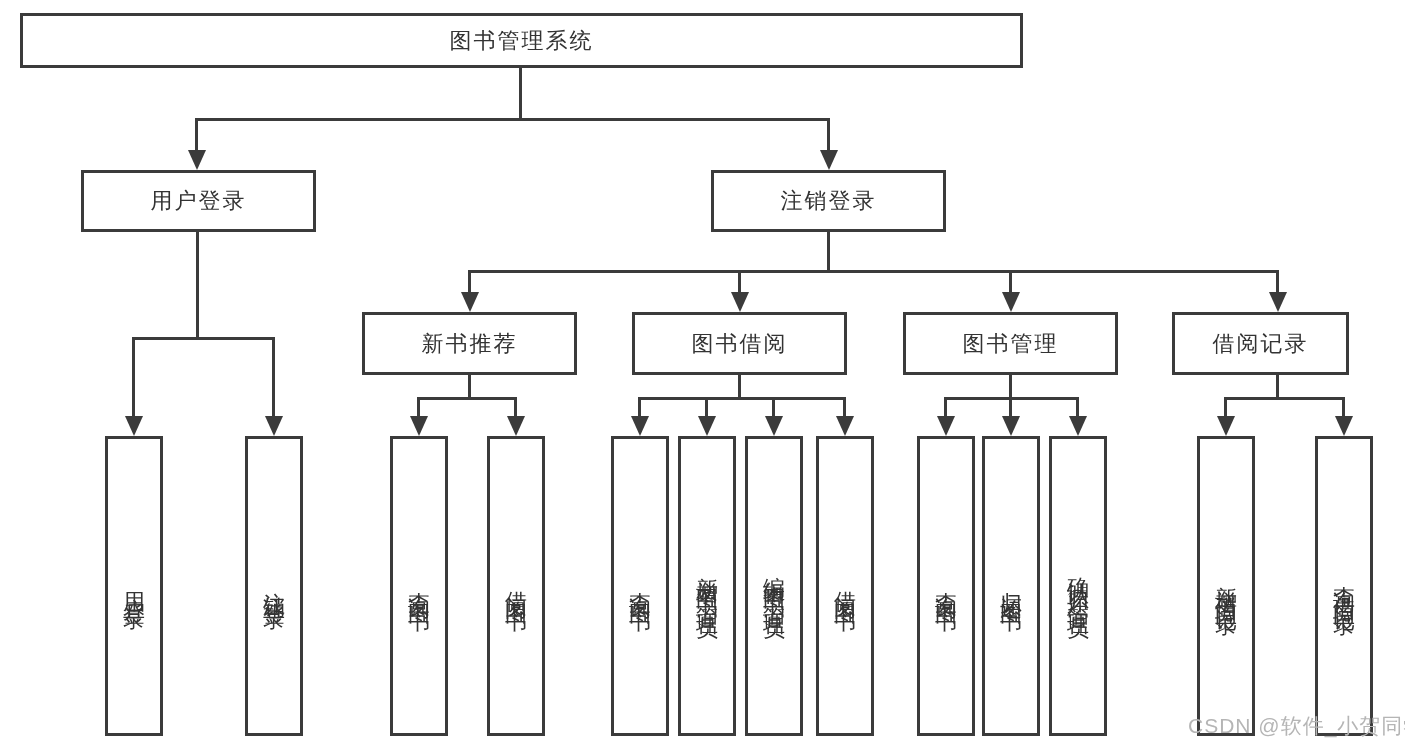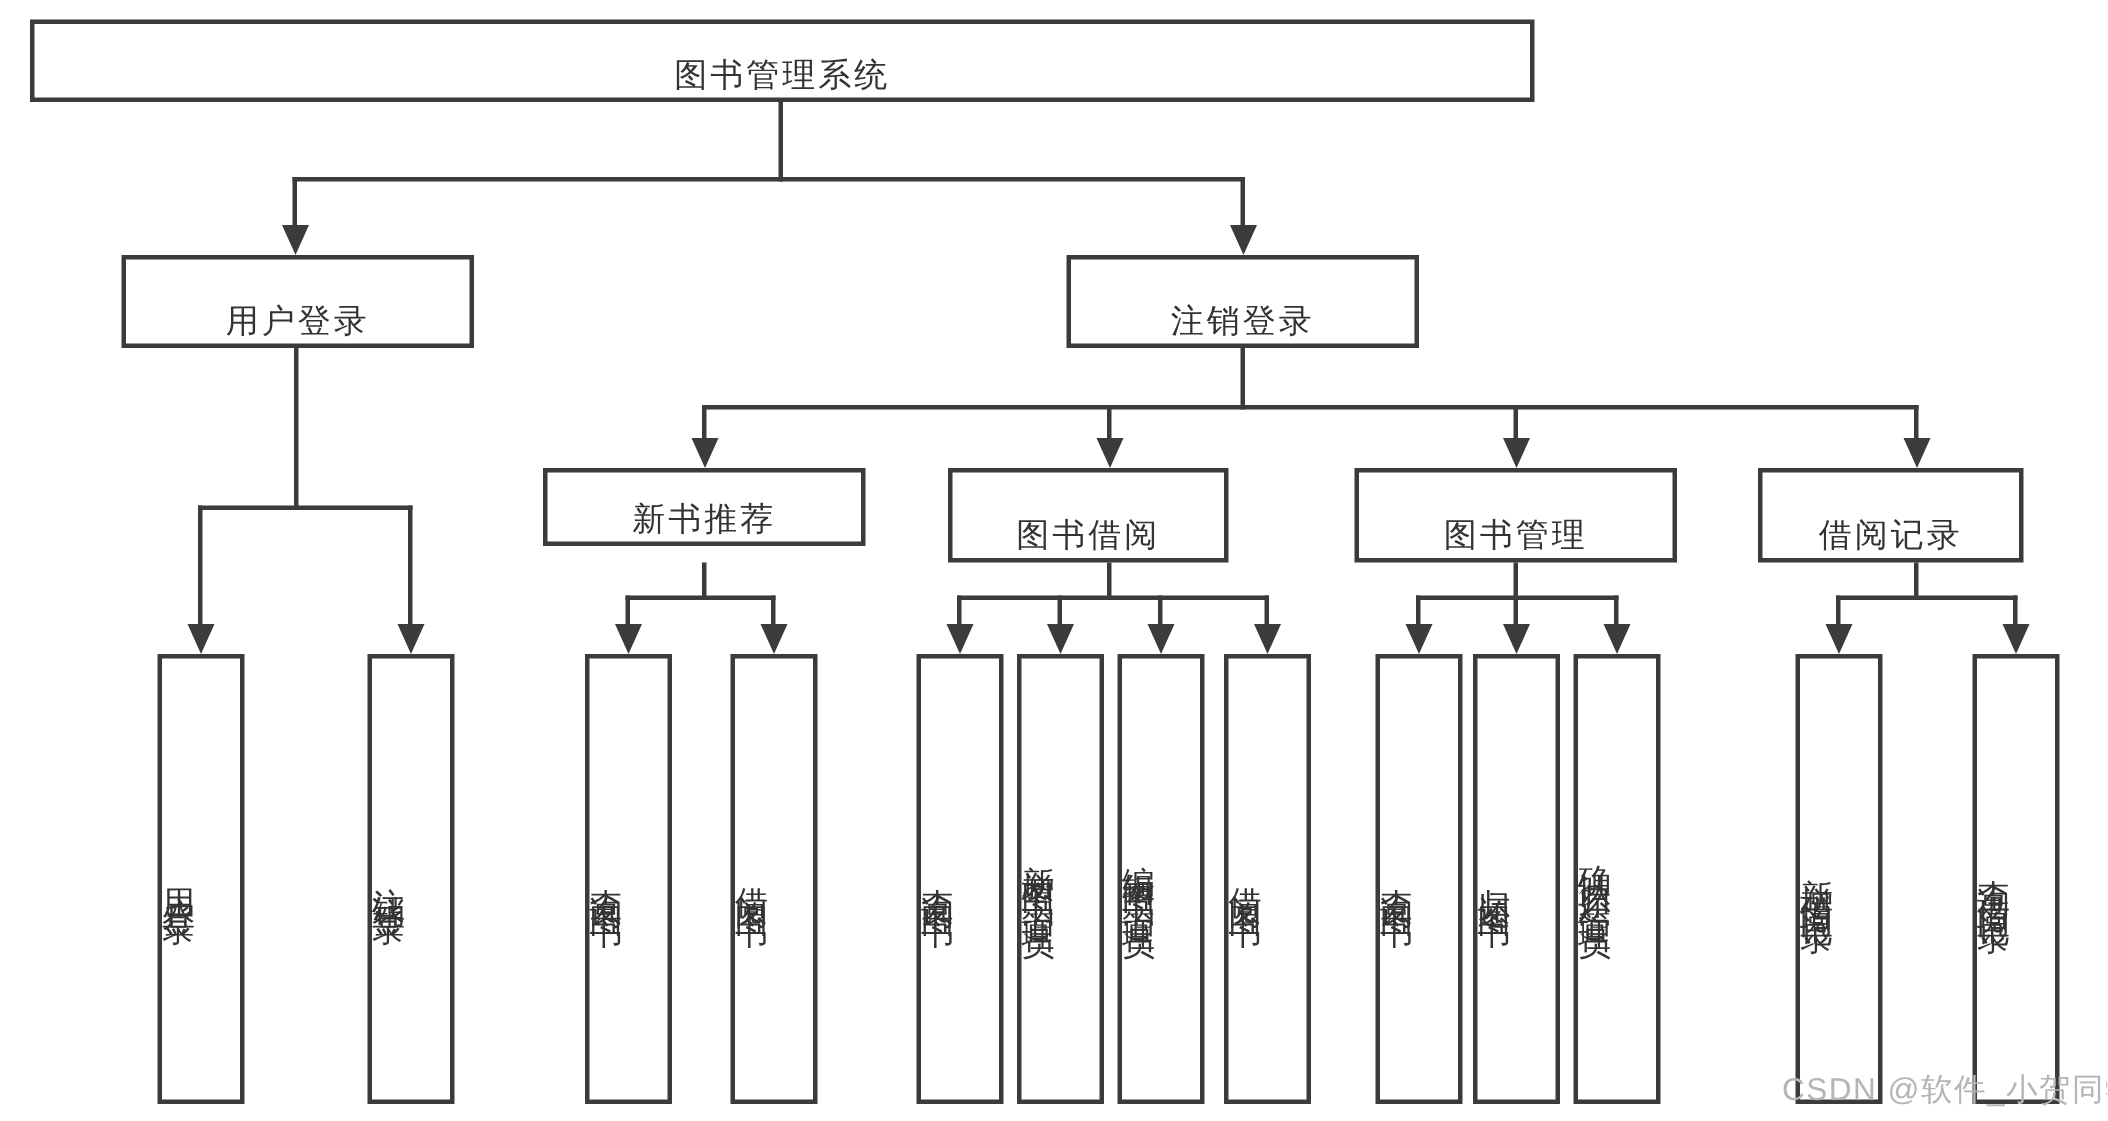--- a/index.html
+++ b/index.html
@@ -2,21 +2,21 @@
 <html><head>
 <meta charset="utf-8">
 <style>
   html,body{margin:0;padding:0;background:#fff;}
   #canvas{
     position:relative;width:1405px;height:747px;background:#fff;overflow:hidden;
     font-family:"Liberation Sans","DejaVu Sans",sans-serif;color:#333;
   }
   .box{
     position:absolute;box-sizing:border-box;border:3px solid #3b3b3b;background:#fff;
-    display:flex;align-items:flex-end;justify-content:center;
+    display:flex;align-items:center;justify-content:center;
     font-size:22px;color:#333;letter-spacing:2px;
   }
   .vbox{
     writing-mode:vertical-rl;text-orientation:mixed;
     letter-spacing:6px;font-size:22px;line-height:1;
   }
   .hline,.vline{position:absolute;background:#3b3b3b;}
   .hline{height:3px;}
   .vline{width:3px;}
   .drop{position:absolute;width:3px;background:#3b3b3b;}
@@ -56,24 +56,24 @@
   <div class="drop" style="left:132px;top:337px;height:79px;"></div>
   <div class="drop" style="left:272px;top:337px;height:79px;"></div>
 
   <div class="vline" style="left:827px;top:232px;height:41px;"></div>
   <div class="hline" style="left:468px;top:270px;width:811px;"></div>
   <div class="drop" style="left:468px;top:270px;height:22px;"></div>
   <div class="drop" style="left:738px;top:270px;height:22px;"></div>
   <div class="drop" style="left:1009px;top:270px;height:22px;"></div>
   <div class="drop" style="left:1276px;top:270px;height:22px;"></div>
 
-  <div class="box" style="left:362px;top:312px;width:215px;height:52px;">
+  <div class="box" style="left:362px;top:312px;width:215px;height:63px;">
     <span>新书推荐</span>
   </div>
-  <div class="box" style="left:632px;top:312px;width:187px;height:63px;">
+  <div class="box" style="left:632px;top:312px;width:215px;height:63px;">
     <span>图书借阅</span>
   </div>
   <div class="box" style="left:903px;top:312px;width:215px;height:63px;">
     <span>图书管理</span>
   </div>
   <div class="box" style="left:1172px;top:312px;width:177px;height:63px;">
     <span>借阅记录</span>
   </div>
 
   <div class="vline" style="left:468px;top:375px;height:25px;"></div>

